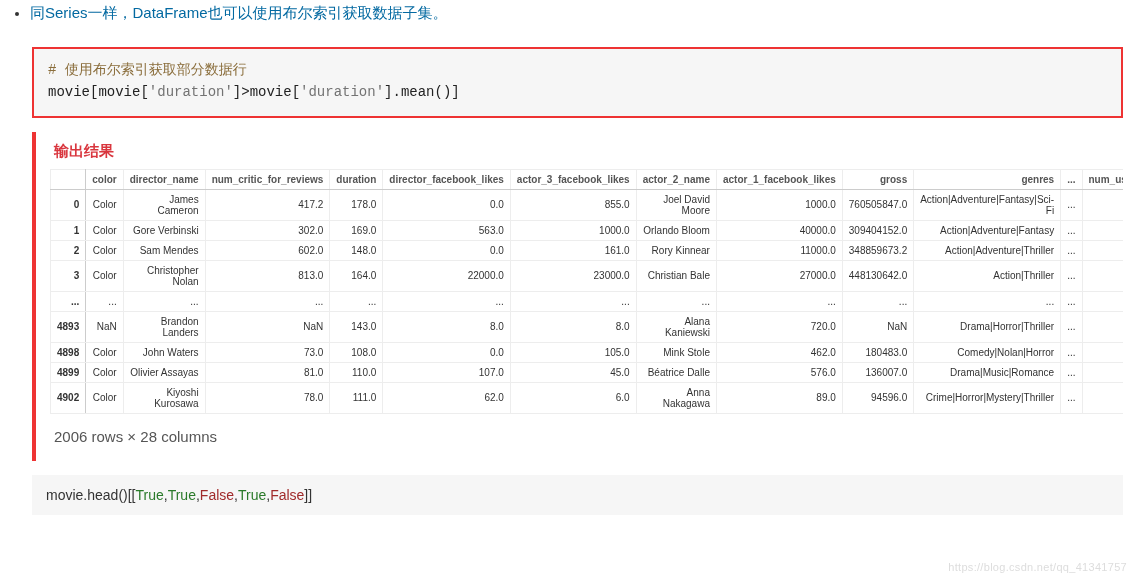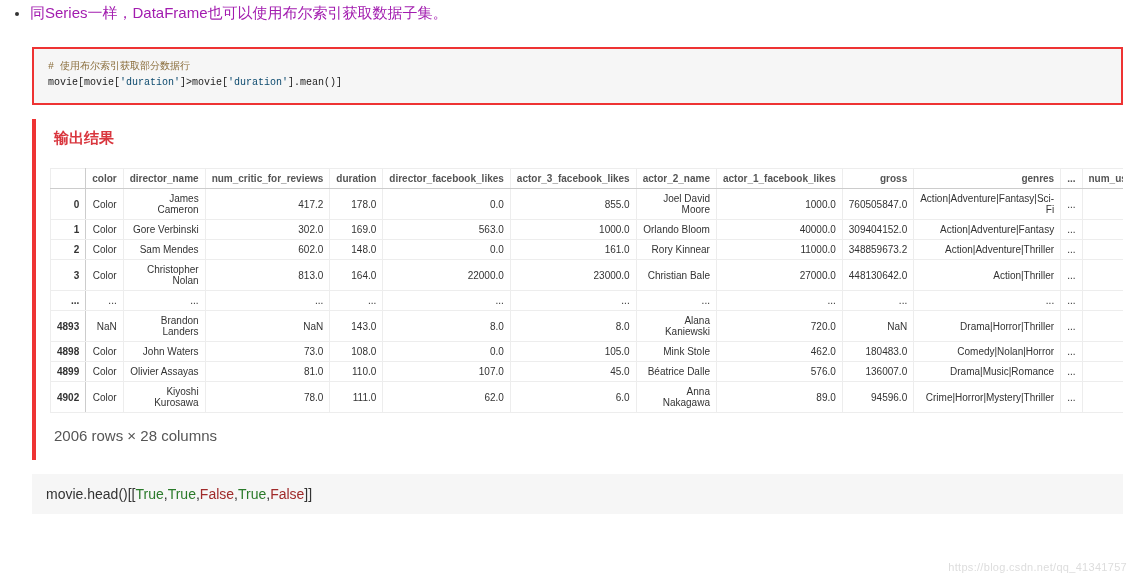--- a/index.html
+++ b/index.html
@@ -8,35 +8,35 @@
     padding: 0;
     font-family: -apple-system, BlinkMacSystemFont, "Segoe UI", "PingFang SC", "Microsoft YaHei", sans-serif;
     font-size: 14px;
     color: #333;
     width: 1133px;
     background: #fff;
   }
   .content { padding: 0 4px 8px 4px; }
   ul.bullets { list-style: disc; padding-left: 26px; margin: 0; }
   ul.bullets > li { margin: 4px 0 10px 0; }
-  .bullet-text { font-size: 15px; color: #a21caf; text-align: center; }
+  .bullet-text { font-size: 15px; color: #0369a1; text-align: center; }
   .code-red-box {
     border: 2px solid #e33;
     background: #f6f6f6;
     margin: 24px 6px 14px 28px;
     padding: 10px 10px 12px 14px;
     font-family: Consolas, "Courier New", monospace;
-    font-size: 10px;
+    font-size: 14px;
     line-height: 1.6;
   }
   .code-comment { color: #8a6d3b; }
   .code-line { white-space: pre; color: #222; }
-  .code-str { color: #0c4a6e; }
+  .code-str { color: #737373; }
   .output-wrap { margin: 0 6px 14px 28px; border-left: 4px solid #e33; padding: 6px 0 10px 14px; }
-  .output-title { color: #d9363e; font-size: 15px; font-weight: 600; margin: 4px 0 20px 4px; }
+  .output-title { color: #d9363e; font-size: 15px; font-weight: 600; margin: 4px 0 8px 4px; }
   .table-wrap { overflow-x: auto; }
   table.df {
     border-collapse: collapse;
     font-size: 10px;
     color: #333;
     width: 100%;
     table-layout: auto;
   }
   table.df th, table.df td {
     border: 1px solid #ededed;

